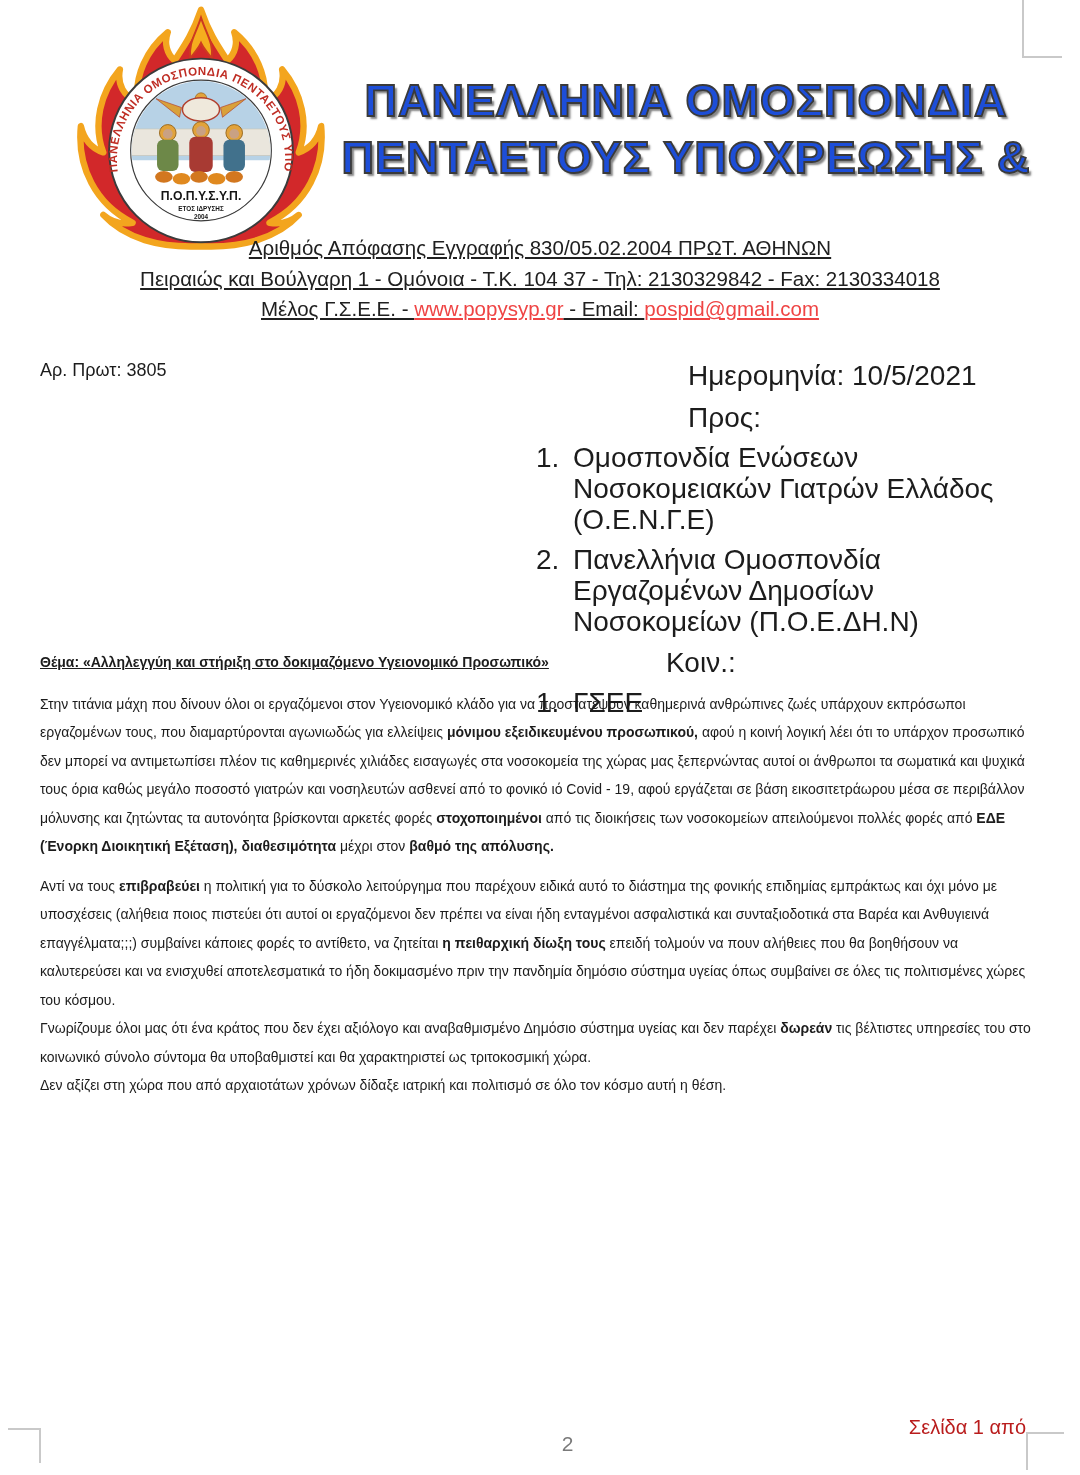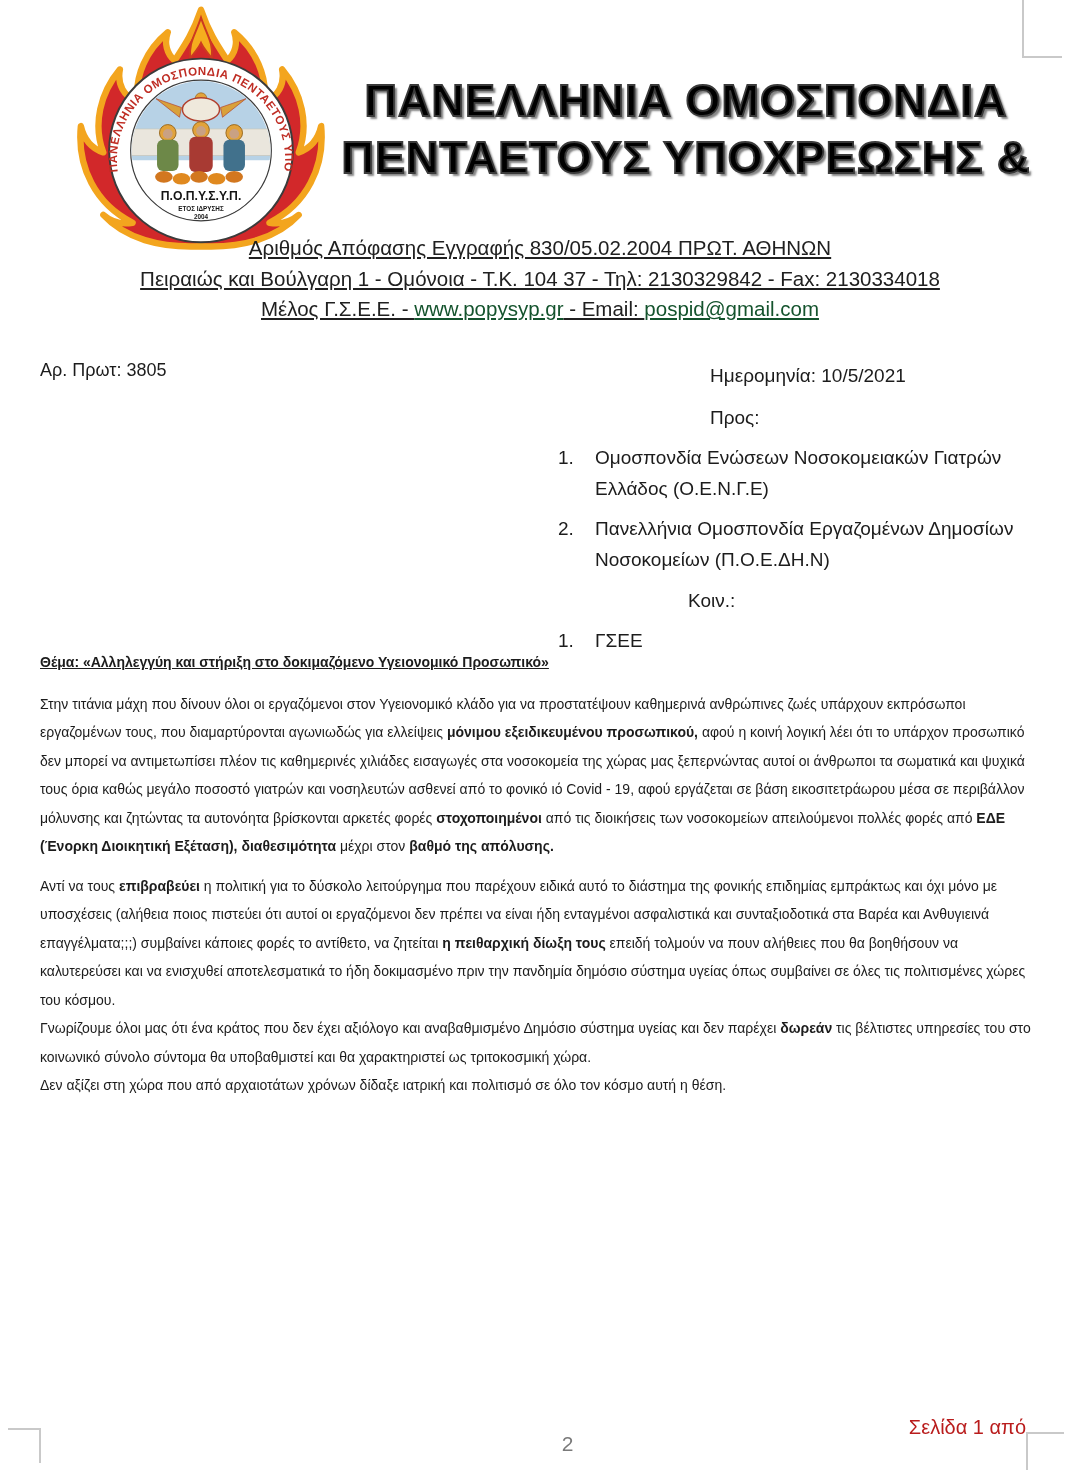--- a/index.html
+++ b/index.html
@@ -7,33 +7,33 @@
     position:relative; width:1080px; height:1475px; background:#fff; overflow:hidden;
     font-family:"Liberation Sans","DejaVu Sans",sans-serif; color:#1c1c1c;
   }
 
   
   .logo { position:absolute; left:74px; top:4px; width:254px; height:248px; }
 
   .title-block { position:absolute; left:330px; top:72px; width:712px; text-align:center; }
   .org-title-line {
     font-size:45px; line-height:57px; font-weight:600; letter-spacing:1px;
-    color:#000000; -webkit-text-stroke:1.8px #3a3a3a;
+    color:#1d4ed8; -webkit-text-stroke:1.8px #3a3a3a;
     text-shadow:3px 3px 2px rgba(120,120,120,.9);
     white-space:nowrap;
   }
 
   .sub-lines { position:absolute; left:0; top:233px; width:100%; text-align:center;
                font-size:20.5px; line-height:30.5px; color:#202020; }
   .sub-line span, .sub-line a { text-decoration:underline; }
-  .sub-line a { color:#14532d; cursor:pointer; }
+  .sub-line a { color:#ef4444; cursor:pointer; }
 
   
   .meta-protocol { position:absolute; left:40px; top:360px; font-size:18px; }
-  .meta-right { position:absolute; left:558px; top:360px; width:484px; font-size:19px; line-height:31px; }
+  .meta-right { position:absolute; left:536px; top:360px; width:484px; font-size:28px; line-height:31px; }
   .meta-date { padding-left:152px; }
   .meta-to   { padding-left:152px; margin-top:11px; }
   .meta-list { margin:4px 0 0 0; padding:0; list-style:none; }
   .meta-item { display:flex; margin-top:9px; }
   .meta-item .num { width:37px; flex:none; }
   .meta-item .txt { flex:1; }
   .meta-cc   { padding-left:130px; margin-top:10px; }
 
   
   main { position:absolute; left:40px; top:648px; width:1000px; font-size:14px; line-height:28.5px; }

